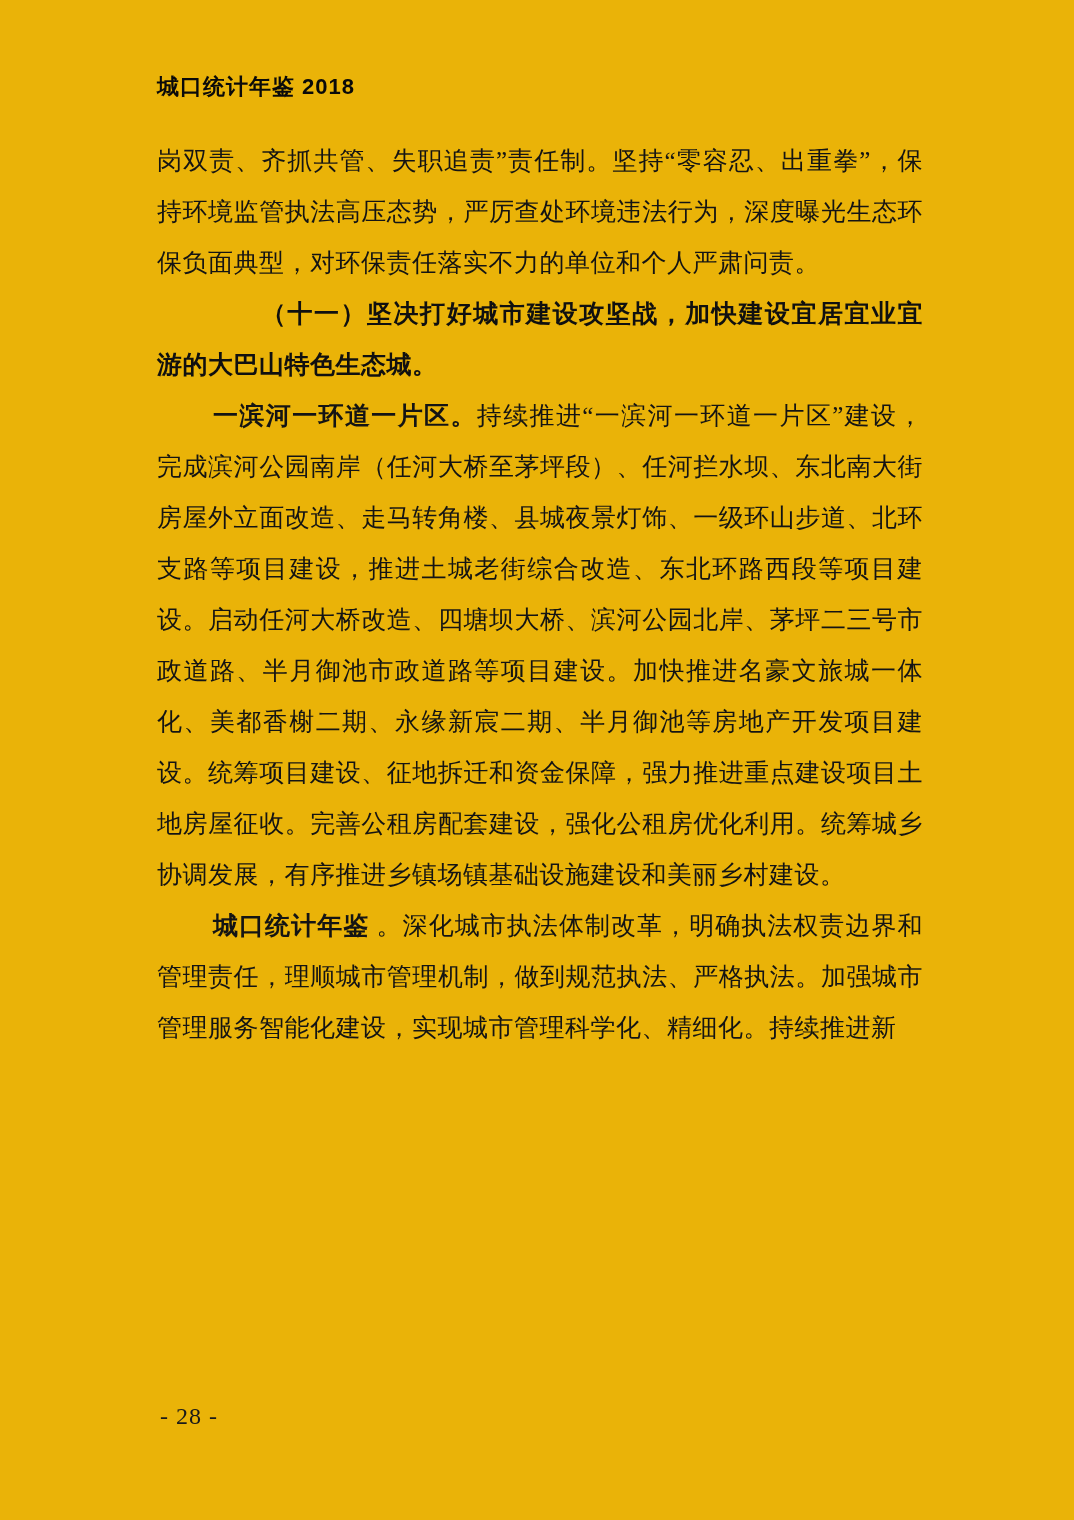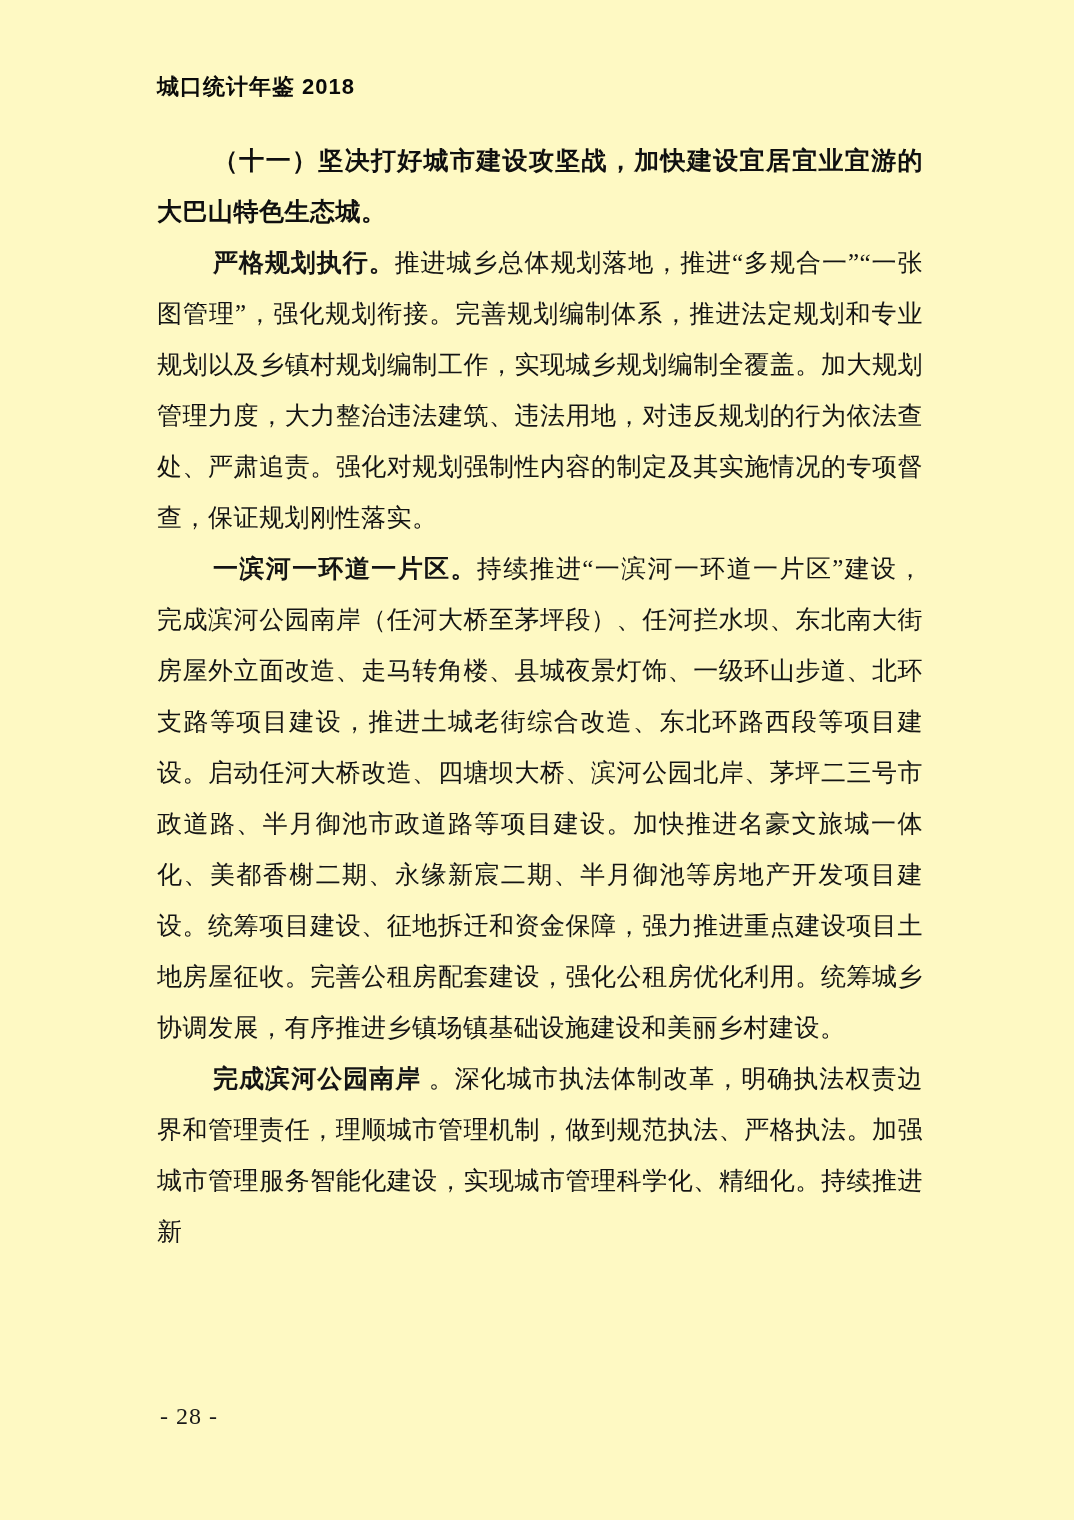--- a/index.html
+++ b/index.html
@@ -5,21 +5,21 @@
   html, body {
     margin: 0;
     padding: 0;
     background: #888;
   }
   .page {
     position: relative;
     width: 1074px;
     height: 1520px;
     margin: 0 auto;
-    background: #fef9c3;
+    background: #eab308;
     overflow: hidden;
     color: #111111;
   }
   .running-header {
     position: absolute;
     left: 157px;
     top: 72px;
     font-family: "Liberation Sans", "DejaVu Sans", sans-serif;
     font-weight: bold;
     font-size: 22px;
@@ -46,39 +46,40 @@
   }
   .para.indent { text-indent: 56px; }
   .run-normal { font-weight: normal; }
   .run-bold {
     font-family: "Liberation Sans", "DejaVu Sans", sans-serif;
     font-weight: bold;
   }
   .run-kai {
     font-weight: bold;
     color: #101010;
+    margin-left: 48px;
   }
   .page-number {
     position: absolute;
     left: 160px;
     top: 1403px;
     font-family: "Liberation Serif", "DejaVu Serif", serif;
     font-size: 24px;
     letter-spacing: 1px;
     color: #1a1a1a;
     white-space: nowrap;
   }
 </style>
 </head>
 <body>
 
 <div class="page">
   <div class="running-header">城口统计年鉴 2018</div>
 
   <div class="body-content">
+      <p class="para"><span class="run-normal">岗双责、齐抓共管、失职追责”责任制。坚持“零容忍、出重拳”，保持环境监管执法高压态势，严厉查处环境违法行为，深度曝光生态环保负面典型，对环保责任落实不力的单位和个人严肃问责。</span></p>
       <p class="para indent"><span class="run-kai">（十一）坚决打好城市建设攻坚战，加快建设宜居宜业宜游的大巴山特色生态城。</span></p>
-      <p class="para indent"><span class="run-bold">严格规划执行。</span><span class="run-normal">推进城乡总体规划落地，推进“多规合一”“一张图管理”，强化规划衔接。完善规划编制体系，推进法定规划和专业规划以及乡镇村规划编制工作，实现城乡规划编制全覆盖。加大规划管理力度，大力整治违法建筑、违法用地，对违反规划的行为依法查处、严肃追责。强化对规划强制性内容的制定及其实施情况的专项督查，保证规划刚性落实。</span></p>
       <p class="para indent"><span class="run-bold">一滨河一环道一片区。</span><span class="run-normal">持续推进“一滨河一环道一片区”建设，完成滨河公园南岸（任河大桥至茅坪段）、任河拦水坝、东北南大街房屋外立面改造、走马转角楼、县城夜景灯饰、一级环山步道、北环支路等项目建设，推进土城老街综合改造、东北环路西段等项目建设。启动任河大桥改造、四塘坝大桥、滨河公园北岸、茅坪二三号市政道路、半月御池市政道路等项目建设。加快推进名豪文旅城一体化、美都香榭二期、永缘新宸二期、半月御池等房地产开发项目建设。统筹项目建设、征地拆迁和资金保障，强力推进重点建设项目土地房屋征收。完善公租房配套建设，强化公租房优化利用。统筹城乡协调发展，有序推进乡镇场镇基础设施建设和美丽乡村建设。</span></p>
-      <p class="para indent"><span class="run-bold">完成滨河公园南岸</span><span class="run-normal"> 。深化城市执法体制改革，明确执法权责边界和管理责任，理顺城市管理机制，做到规范执法、严格执法。加强城市管理服务智能化建设，实现城市管理科学化、精细化。持续推进新</span></p>
+      <p class="para indent"><span class="run-bold">城口统计年鉴</span><span class="run-normal"> 。深化城市执法体制改革，明确执法权责边界和管理责任，理顺城市管理机制，做到规范执法、严格执法。加强城市管理服务智能化建设，实现城市管理科学化、精细化。持续推进新</span></p>
     </div>
 
   <div class="page-number">- 28 -</div>
 </div>
 
 </body></html>

